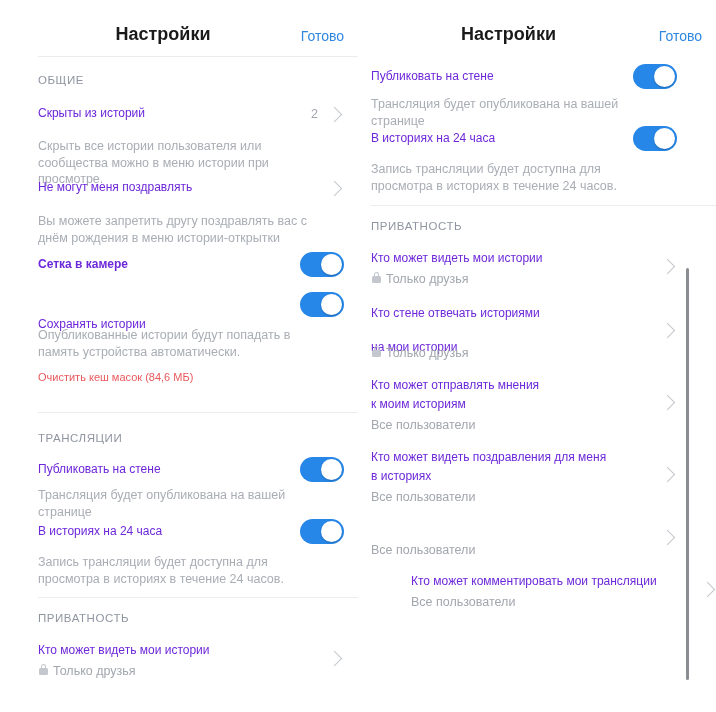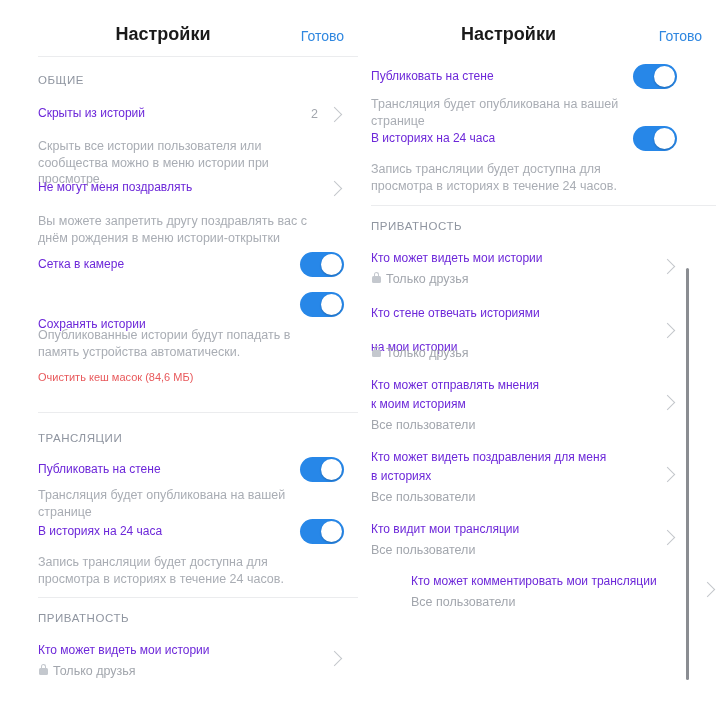--- a/index.html
+++ b/index.html
@@ -155,21 +155,21 @@
     </div>
     <div class="abs hint" style="left:38px; top:138px; width:272px;">Скрыть все истории пользователя или сообщества можно в меню истории при просмотре.</div>
 
     <div class="abs" style="left:38px; top:178px; width:306px; height:24px; cursor:pointer;">
       <div class="abs row-title" style="left:0; top:0;">Не могут меня поздравлять</div>
       <div class="chev" style="right:4px; top:5px;"></div>
     </div>
     <div class="abs hint" style="left:38px; top:213px; width:280px;">Вы можете запретить другу поздравлять вас с днём рождения в меню истории-открытки</div>
 
     <div class="abs" style="left:38px; top:252px; width:306px; height:26px;">
-      <div class="abs row-title" style="left:0; top:3px;">Сетка в камере</div>
+      <div class="abs row-title" style="left:0; top:3px;font-weight:bold;">Сетка в камере</div>
       <div class="toggle" style="right:0; top:0;">
         <div class="knob"></div>
       </div>
     </div>
 
     <div class="abs" style="left:38px; top:292px; width:306px; height:26px;">
       <div class="abs row-title" style="left:0; top:3px;margin-top:20px;">Сохранять истории</div>
       <div class="toggle" style="right:0; top:0;">
         <div class="knob"></div>
       </div>
@@ -269,21 +269,20 @@
     </div>
 
     <div class="abs" style="left:13px; top:448px; width:306px; height:62px; cursor:pointer;">
       <div class="abs row-title" style="left:0; top:0;">Кто может видеть поздравления для меня</div>
       <div class="abs row-title" style="left:0; top:19px;">в историях</div>
       <div class="abs row-value" style="left:0; top:41px;">Все пользователи</div>
       <div class="chev" style="right:4px; top:21px;"></div>
     </div>
 
     <div class="abs" style="left:13px; top:520px; width:306px; height:42px; cursor:pointer;">
-      <div class="abs row-title" style="left:0; top:0;">Кто видит мои трансляции</div>
       <div class="abs row-value" style="left:0; top:22px;">Все пользователи</div>
       <div class="chev" style="right:4px; top:12px;"></div>
     </div>
 
     <div class="abs" style="left:13px; top:572px; width:306px; height:42px; cursor:pointer;margin-left:40px;">
       <div class="abs row-title" style="left:0; top:0;">Кто может комментировать мои трансляции</div>
       <div class="abs row-value" style="left:0; top:22px;">Все пользователи</div>
       <div class="chev" style="right:4px; top:12px;"></div>
     </div>
 

